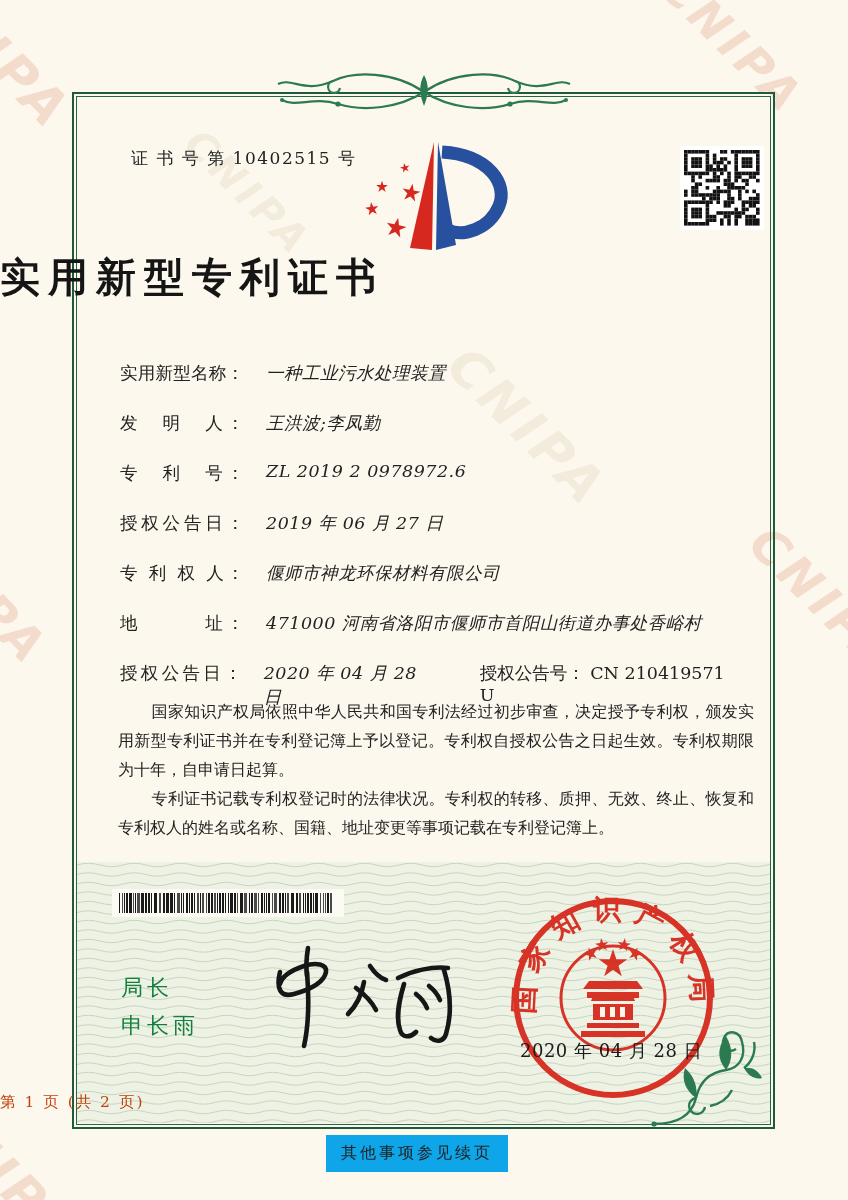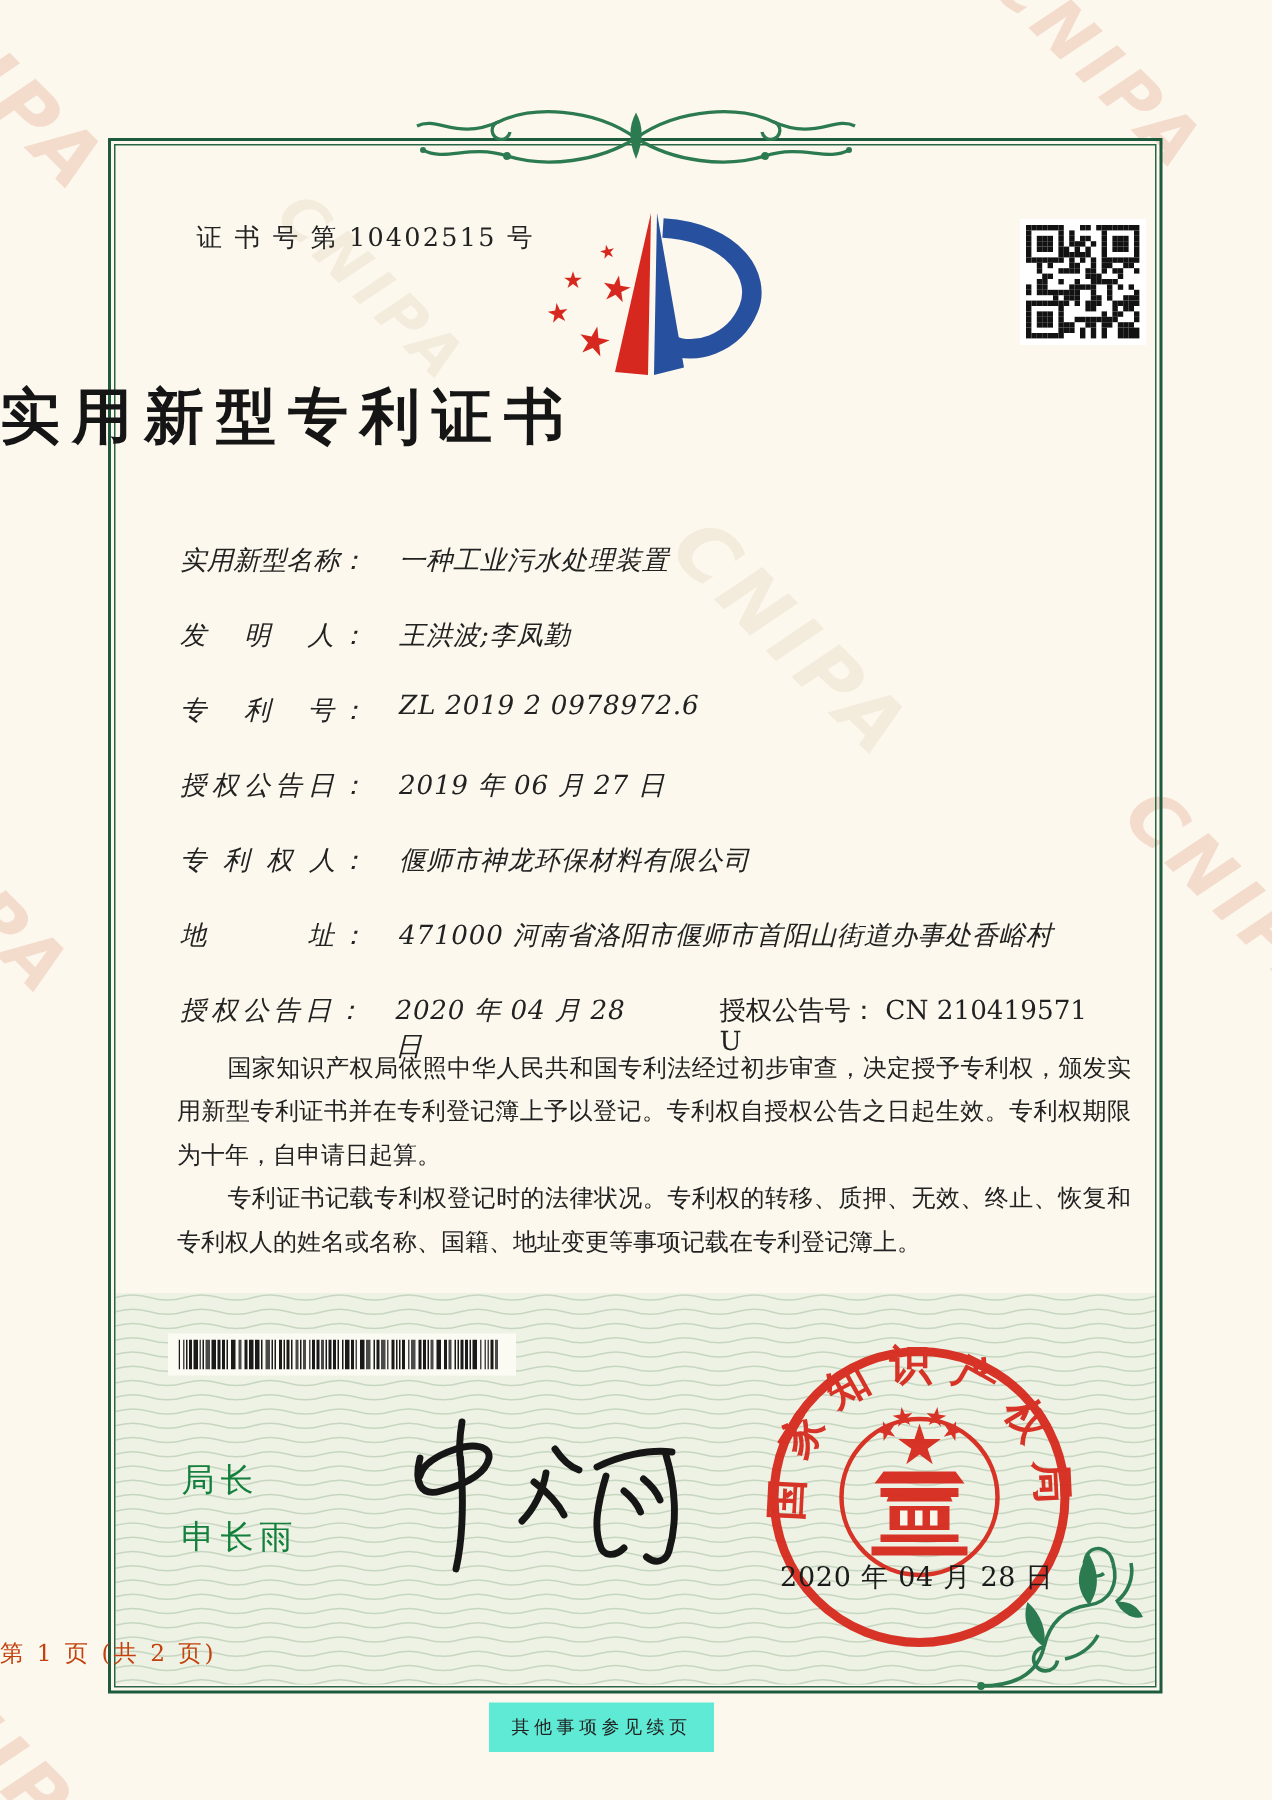--- a/index.html
+++ b/index.html
@@ -18,35 +18,35 @@
   .band{position:absolute;left:77px;top:862px;z-index:1;}
   
   .cert-no{left:131px;top:147px;font-size:17px;letter-spacing:1.5px;color:#222;z-index:2;}
   .logo{left:356px;top:138px;z-index:2;}
   .qr{left:680px;top:146px;z-index:2;}
   .title{left:0;top:250px;width:848px;text-align:left;font-size:40px;font-weight:700;
          letter-spacing:8px;color:#151515;z-index:2;}
   .fields{left:120px;top:352px;width:620px;z-index:2;color:#222;}
   .frow{height:50px;display:flex;align-items:flex-start;padding-top:9px;box-sizing:border-box;
         font-size:17.5px;}
-  .flabel{display:inline-block;width:124px;text-align:justify;text-align-last:justify;font-style:italic;}
+  .flabel{display:inline-block;width:124px;text-align:justify;text-align-last:justify;}
   .fvalue{margin-left:22px;letter-spacing:0.5px;font-style:italic;}
   .fpair2{margin-left:42px;}
   .paras{left:118px;top:697px;width:636px;font-size:16px;line-height:29px;color:#222;
          text-align:justify;z-index:2;}
   .paras p{margin:0;text-indent:2.1em;}
   .barcode-wrap{left:112px;top:889px;background:#fbfbf4;padding:4px 7px;z-index:2;line-height:0;}
   .director{left:121px;top:969px;font-size:22px;letter-spacing:4px;line-height:38px;
             color:#15803d;z-index:2;}
   .signature{left:246px;top:942px;z-index:3;}
   .seal{left:507px;top:892px;z-index:2;opacity:.94;}
   .seal-date{left:520px;top:1039px;font-size:18px;color:#1b1b1b;letter-spacing:0.5px;z-index:3;}
   .page-num{left:0;top:1092px;width:848px;text-align:left;font-size:15.5px;color:#c2410c;
             letter-spacing:2px;z-index:2;}
-  .footer-note{left:326px;top:1135px;background:#5eead4;padding:8px 15px;font-size:12px;
+  .footer-note{left:326px;top:1135px;background:#0ea5e9;padding:8px 15px;font-size:16px;
                letter-spacing:3px;color:#222;z-index:2;}
   .fl-top{left:272px;top:63px;z-index:2;}
   .fl-corner{left:648px;top:1010px;z-index:2;}
 </style>
 </head>
 <body>
 
 <div class="page">
 
   <div class="wm" style="left:-58px;top:-42px;font-size:52px;">CNIPA</div>

